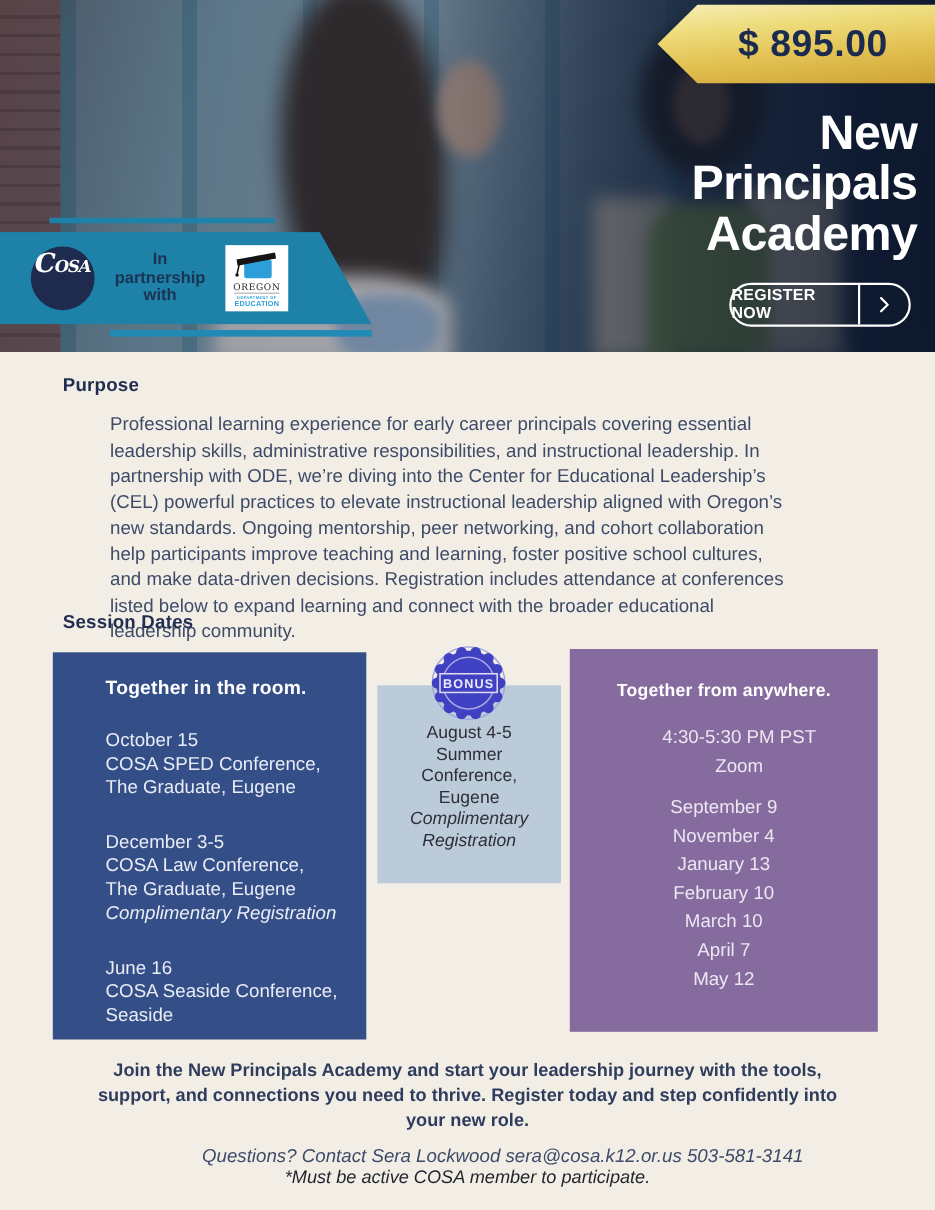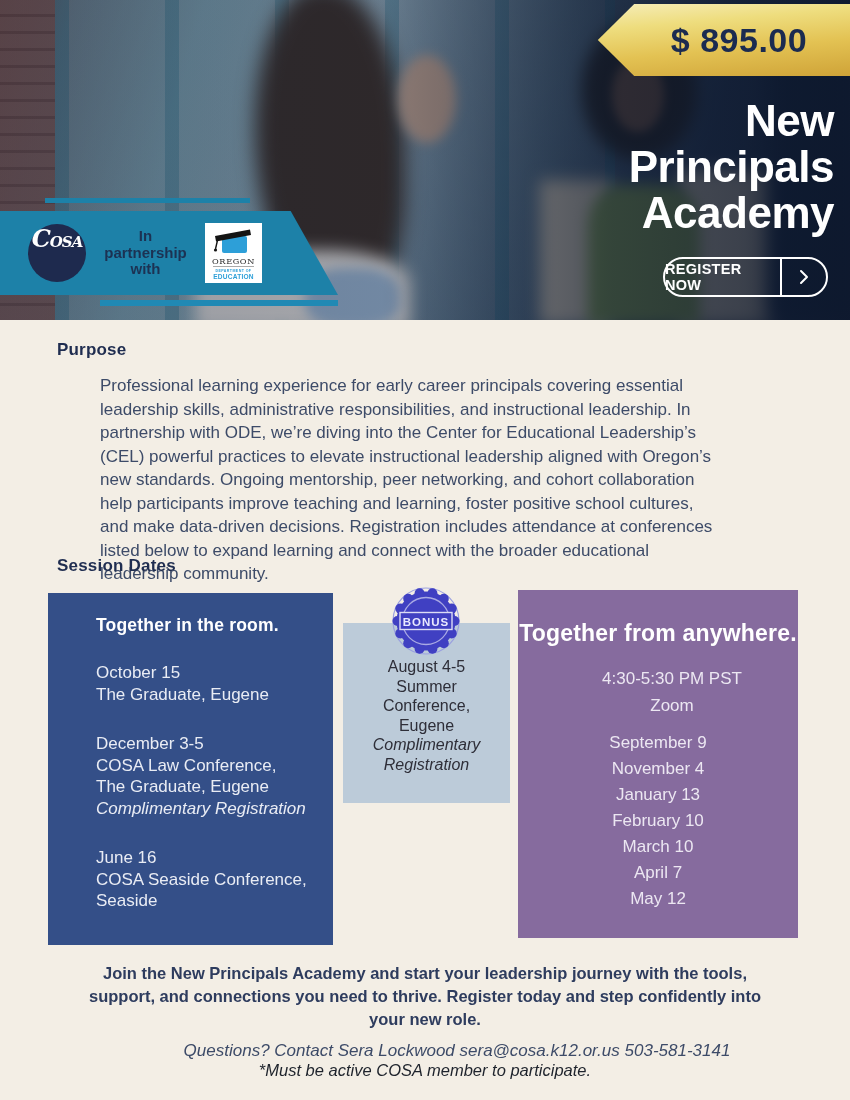--- a/index.html
+++ b/index.html
@@ -72,21 +72,21 @@
   .event { margin-bottom:28px; line-height:21.5px; }
   .event .note { font-style:italic; }
 
   .box-mid { position:absolute; left:343px; top:623px; width:167px; height:180px; background:#bccbd9;
     color:#2e2e38; text-align:center; font-size:16px; line-height:19.5px; padding-top:34px; }
   .box-mid .note { font-style:italic; }
   .bonus-badge { position:absolute; left:392px; top:587px; width:68px; height:68px; }
 
   .box-purple { position:absolute; left:518px; top:590px; width:280px; height:348px; background:#866b9e;
     color:#ece7f2; text-align:center; font-size:17px; padding-top:30px; }
-  .box-purple .box-title { font-weight:bold; font-size:23px; color:#ffffff; letter-spacing:.2px; }
+  .box-purple .box-title { font-weight:bold; font-size:16px; color:#ffffff; letter-spacing:.2px; }
   .box-purple .time { margin-top:22px;padding-left:28px; }
   .box-purple .platform { margin-top:7px;margin-left:28px; }
   .box-purple .zoom-dates { margin-top:14px; }
   .box-purple .zoom-dates div { line-height:26px; }
 
   
   .cta { position:absolute; left:0; top:962px; width:850px; text-align:center; }
   .cta-inner { display:inline-block; max-width:680px; font-size:16.5px; font-weight:bold; line-height:23px; color:#2e3c5e; }
   .contact-line { position:absolute; left:0; top:1041px; width:850px; text-align:center;
     font-style:italic; font-size:17px; color:#3d4b68;margin-left:32px; }
@@ -161,20 +161,21 @@
 
   <div id="purpose-heading" class="h-section">Purpose</div>
   <div class="purpose-body">Professional learning experience for early career principals covering essential leadership skills, administrative responsibilities, and instructional leadership. In partnership with ODE, we’re diving into the Center for Educational Leadership’s (CEL) powerful practices to elevate instructional leadership aligned with Oregon’s new standards. Ongoing mentorship, peer networking, and cohort collaboration help participants improve teaching and learning, foster positive school cultures, and make data-driven decisions. Registration includes attendance at conferences listed below to expand learning and connect with the broader educational leadership community.</div>
 
   <div id="session-heading" class="h-section">Session Dates</div>
 
   <div class="box-left">
     <div class="box-title">Together in the room.</div>
     <div class="event">
       <div>October 15</div>
+      <div>COSA SPED Conference,</div>
       <div>The Graduate, Eugene</div>
     </div>
     <div class="event">
       <div>December 3-5</div>
       <div>COSA Law Conference,</div>
       <div>The Graduate, Eugene</div>
       <div class="note">Complimentary Registration</div>
     </div>
     <div class="event">
       <div>June 16</div>

